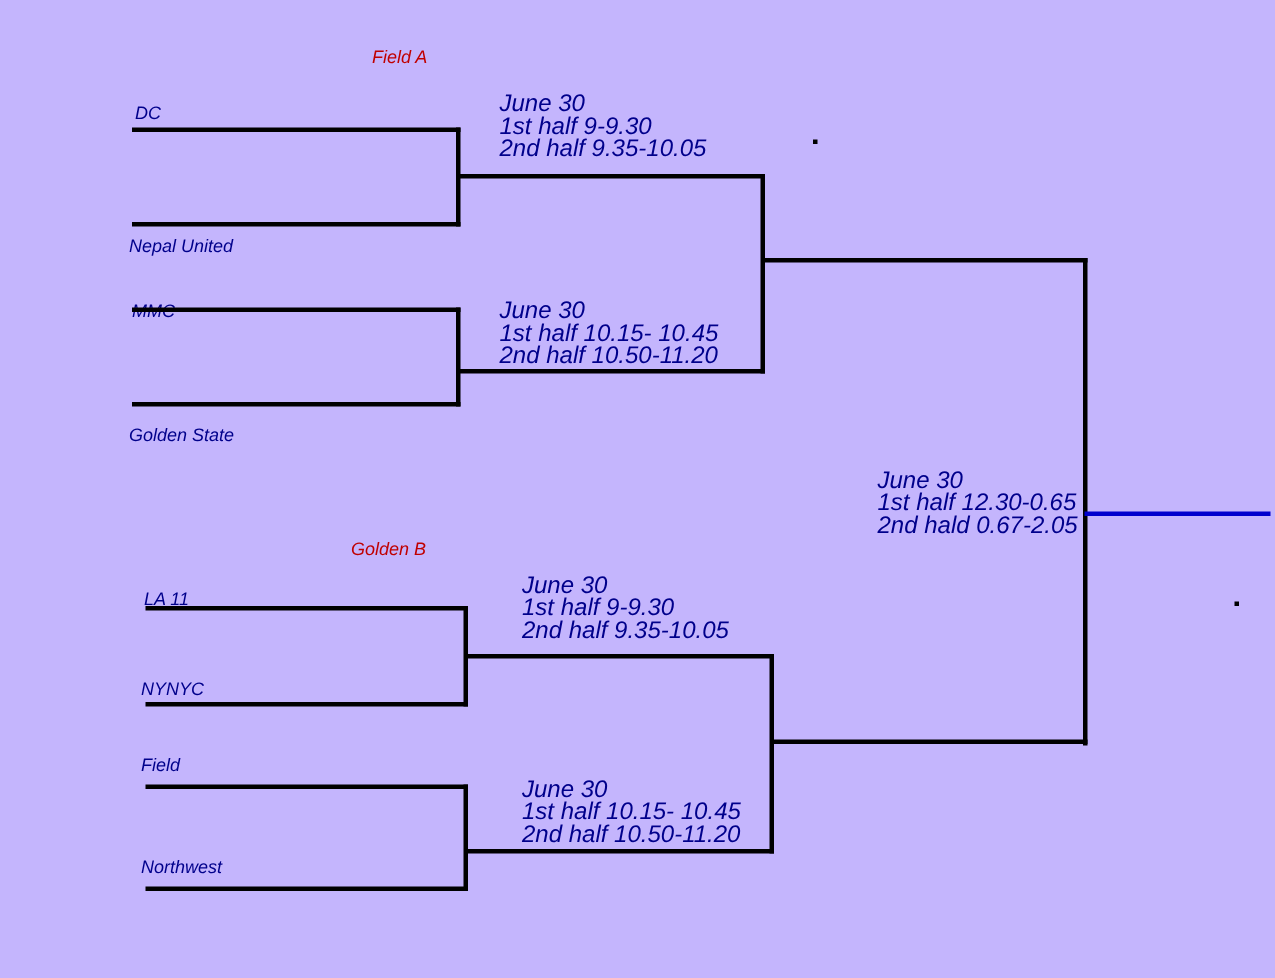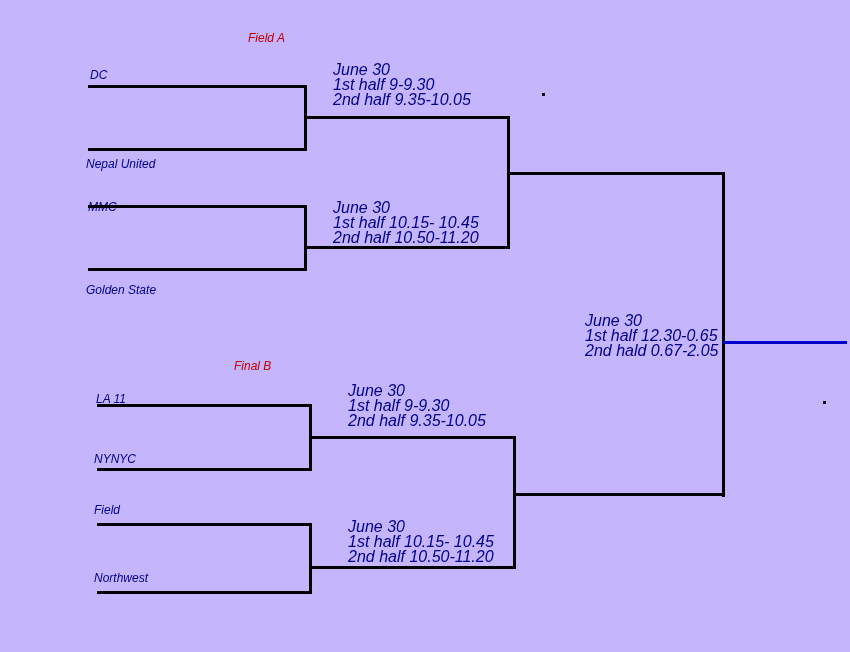--- a/index.html
+++ b/index.html
@@ -111,21 +111,21 @@
   <div class="match-info" style="left:585px; top:313px;">
     <div>June 30</div>
     <div>1st half 12.30-0.65</div>
     <div>2nd hald 0.67-2.05</div>
   </div>
 
   <div class="vline" style="left:722px; top:172px; height:325px;"></div>
   <div class="hline-blue" style="left:723px; top:341px; width:124px;"></div>
 
 
-  <div class="field-label" style="left:234px; top:359px;">Final B</div>
+  <div class="field-label" style="left:234px; top:359px;">Golden B</div>
 
   <div class="team-label" style="left:96px; top:392px;">LA 11</div>
   <div class="hline" style="left:97px; top:404px; width:215px;"></div>
 
   <div class="team-label" style="left:94px; top:452px;">NYNYC</div>
   <div class="hline" style="left:97px; top:468px; width:215px;"></div>
 
   <div class="vline" style="left:309px; top:404px; height:67px;"></div>
 
   <div class="match-info" style="left:348px; top:383px;">

